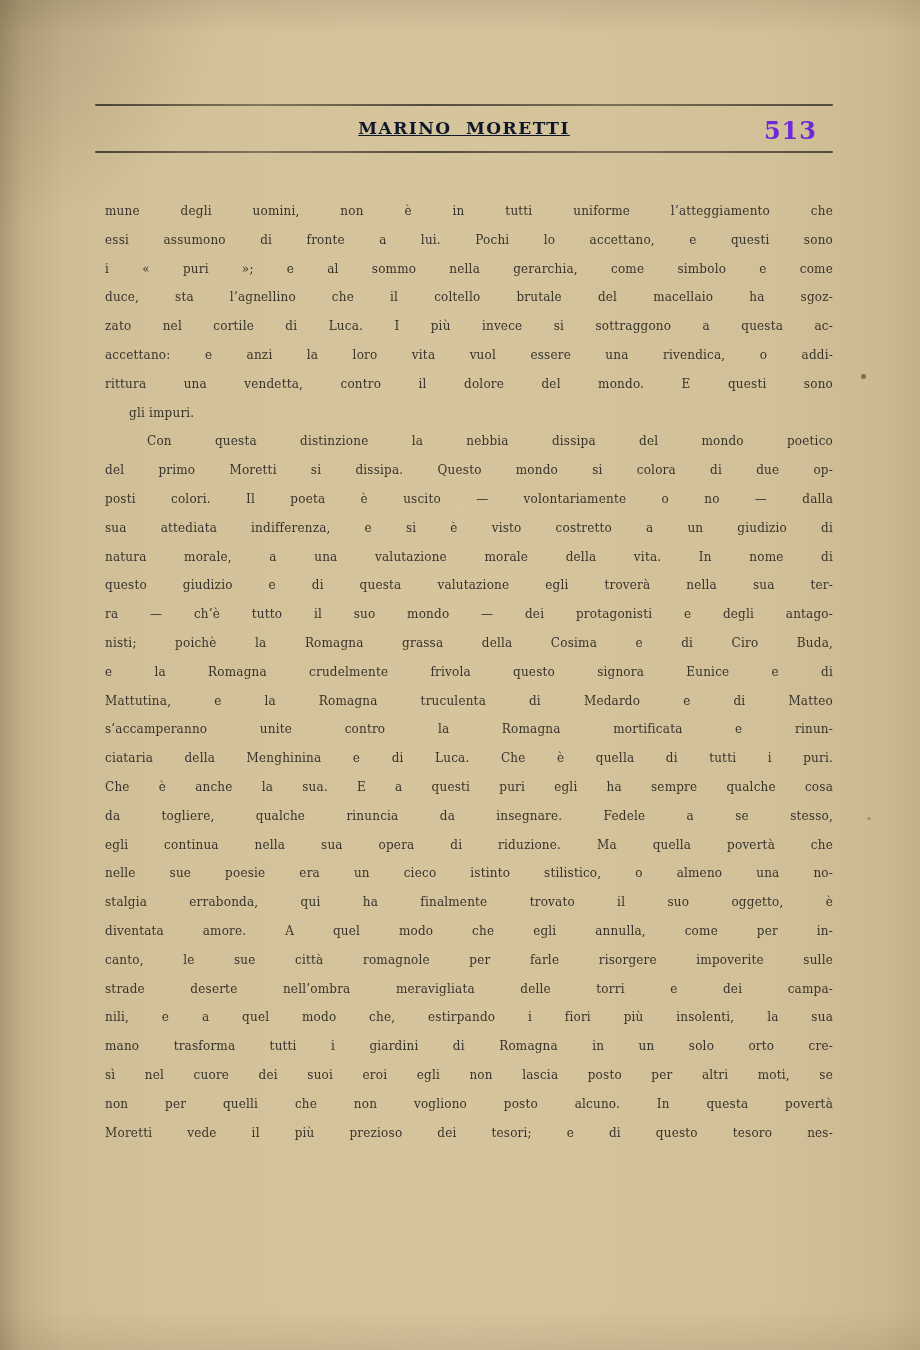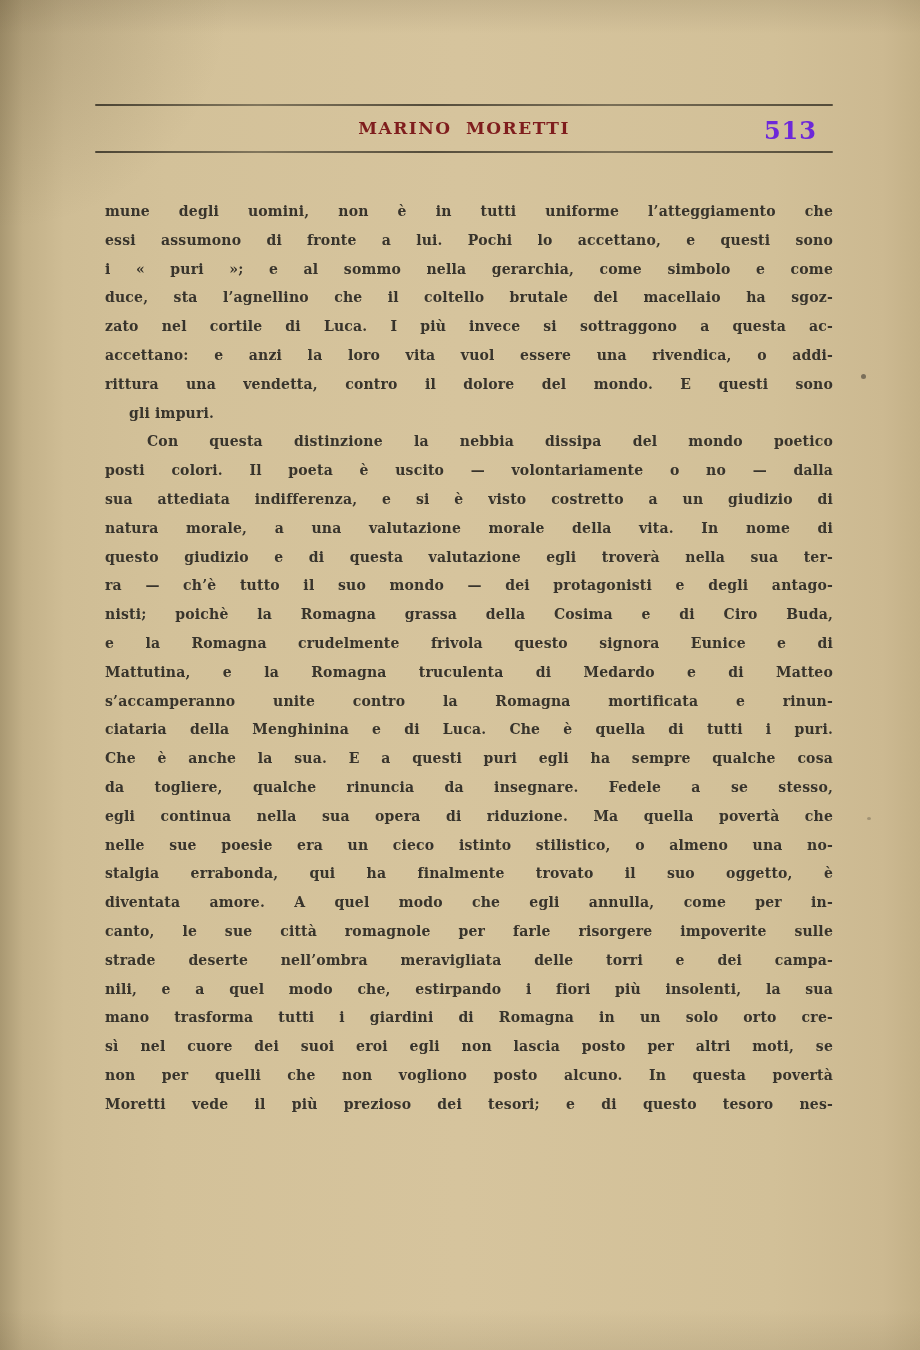--- a/index.html
+++ b/index.html
@@ -40,43 +40,44 @@
     height: 26px;
   }
   .running-title {
     position: absolute;
     left: 0; right: 0;
     text-align: center;
     font-size: 17px;
     font-weight: bold;
     letter-spacing: 1.5px;
     word-spacing: 7px;
-    color: #7f1d1d;
+    color: #0f172a;
     top: 2px;
+    text-decoration: underline;
   }
   .page-number {
     position: absolute;
     right: 16px;
     top: 0;
     font-size: 24px;
     font-weight: bold;
     letter-spacing: 1px;
     color: #6d28d9;
   }
 
   .text-block {
     position: absolute;
     left: 105px;
     width: 728px;
     top: 197px;
     color: #38342c;
   }
   .line {
-    font-size: 14px;
-    font-weight: bold;
+    font-size: 12px;
+    font-weight: normal;
     line-height: 28.8px;
     letter-spacing: 0.2px;
     text-align: justify;
     text-align-last: justify;
     white-space: normal;
   }
   .line.indent { padding-left: 42px; }
   .line.last-left { text-align-last: left; margin-left: 24px; }
 
   .speck {
@@ -107,20 +108,21 @@
         <div class="line">essi assumono di fronte a lui. Pochi lo accettano, e questi sono</div>
         <div class="line">i « puri »; e al sommo nella gerarchia, come simbolo e come</div>
         <div class="line">duce, sta l’agnellino che il coltello brutale del macellaio ha sgoz-</div>
         <div class="line">zato nel cortile di Luca. I più invece si sottraggono a questa ac-</div>
         <div class="line">accettano: e anzi la loro vita vuol essere una rivendica, o addi-</div>
         <div class="line">rittura una vendetta, contro il dolore del mondo. E questi sono</div>
         <div class="line last-left">gli impuri.</div>
       </div>
       <div class="paragraph">
         <div class="line indent">Con questa distinzione la nebbia dissipa del mondo poetico</div>
+        <div class="line">del primo Moretti si dissipa. Questo mondo si colora di due op-</div>
         <div class="line">posti colori. Il poeta è uscito — volontariamente o no — dalla</div>
         <div class="line">sua attediata indifferenza, e si è visto costretto a un giudizio di</div>
         <div class="line">natura morale, a una valutazione morale della vita. In nome di</div>
         <div class="line">questo giudizio e di questa valutazione egli troverà nella sua ter-</div>
         <div class="line">ra — ch’è tutto il suo mondo — dei protagonisti e degli antago-</div>
         <div class="line">nisti; poichè la Romagna grassa della Cosima e di Ciro Buda,</div>
         <div class="line">e la Romagna crudelmente frivola questo signora Eunice e di</div>
         <div class="line">Mattutina, e la Romagna truculenta di Medardo e di Matteo</div>
         <div class="line">s’accamperanno unite contro la Romagna mortificata e rinun-</div>
         <div class="line">ciataria della Menghinina e di Luca. Che è quella di tutti i puri.</div>

